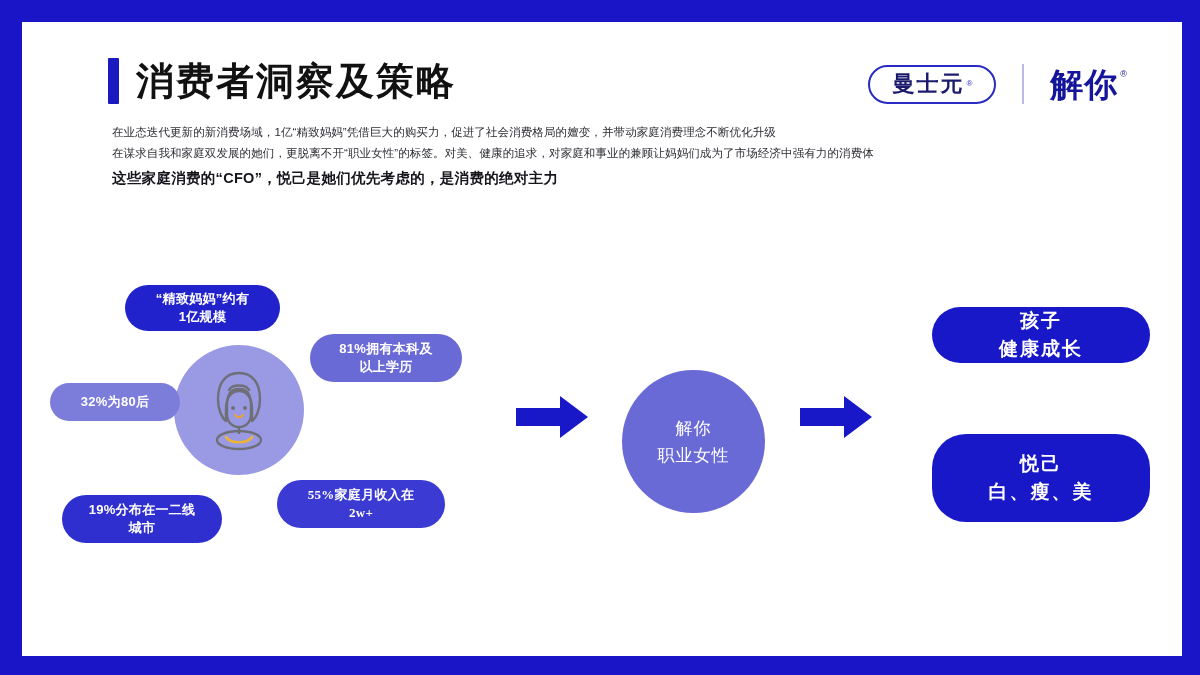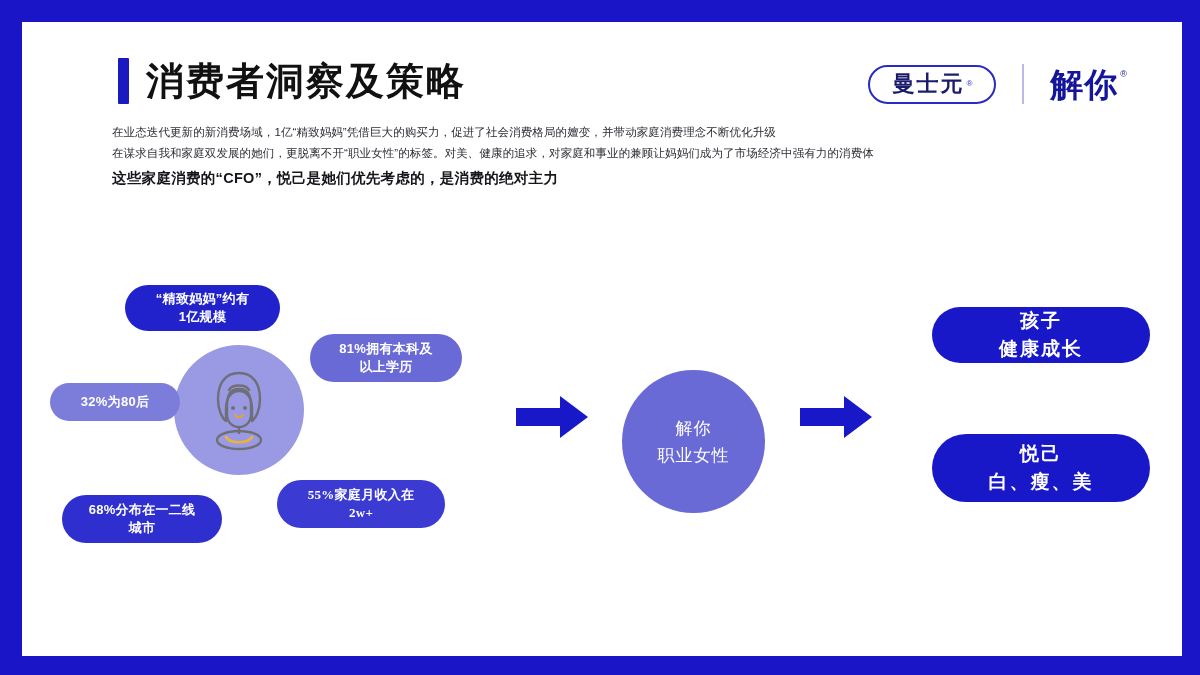--- a/index.html
+++ b/index.html
@@ -28,21 +28,21 @@
     top: 22px;
     width: 1160px;
     height: 634px;
     background: #ffffff;
     box-sizing: border-box;
   }
 
   
   .title-row {
     position: absolute;
-    left: 96px;
+    left: 86px;
     top: 36px;
     display: flex;
     align-items: center;
   }
   .title-accent {
     width: 11px;
     height: 46px;
     background: #1a1ac0;
     margin-right: 17px;
     border-radius: 1px;
@@ -232,21 +232,21 @@
     letter-spacing: 2px;
     text-align: center;
     display: flex;
     flex-direction: column;
     align-items: center;
     justify-content: center;
     white-space: pre-line;
     box-sizing: border-box;
   }
   .pill-top    { left: 910px; top: 285px; width: 218px; height: 56px; align-items: center; }
-  .pill-bottom { left: 910px; top: 412px; width: 218px; height: 68px; }
+  .pill-bottom { left: 910px; top: 412px; width: 218px; height: 88px; }
 </style>
 </head>
 <body>
 
 <div class="slide-frame">
   <div class="slide-card">
 
     <div class="title-row">
       <div class="title-accent"></div>
       <div class="page-title">消费者洞察及策略</div>
@@ -284,21 +284,21 @@
           <ellipse cx="46" cy="76" rx="22" ry="9" fill="none" stroke="#6f6f78" stroke-width="2.4"></ellipse>
           <path d="M33 73 C37 80 55 80 59 73" fill="none" stroke="#e9b43b" stroke-width="2.6" stroke-linecap="round"></path>
         </svg>
       </div>
 
       <div class="bubble b-top">“精致妈妈”约有
 1亿规模</div>
       <div class="bubble b-left">32%为80后</div>
       <div class="bubble b-right">81%拥有本科及
 以上学历</div>
-      <div class="bubble b-bottomL">68%分布在一二线
+      <div class="bubble b-bottomL">19%分布在一二线
 城市</div>
       <div class="bubble b-bottomR">55%家庭月收入在
 2w+</div>
 
       <svg class="arrow arrow-left" viewBox="0 0 72 46">
         <path d="M0 14 L44 14 L44 2 L72 23 L44 44 L44 32 L0 32 Z" fill="#1818c8"></path>
       </svg>
 
       <div class="core-circle">
         <div>解你</div>

